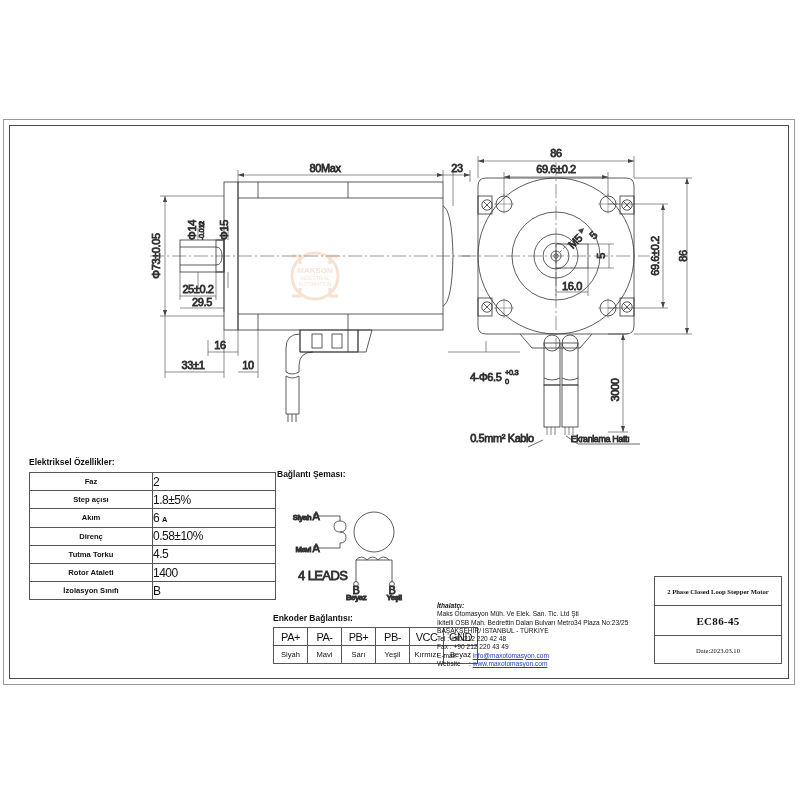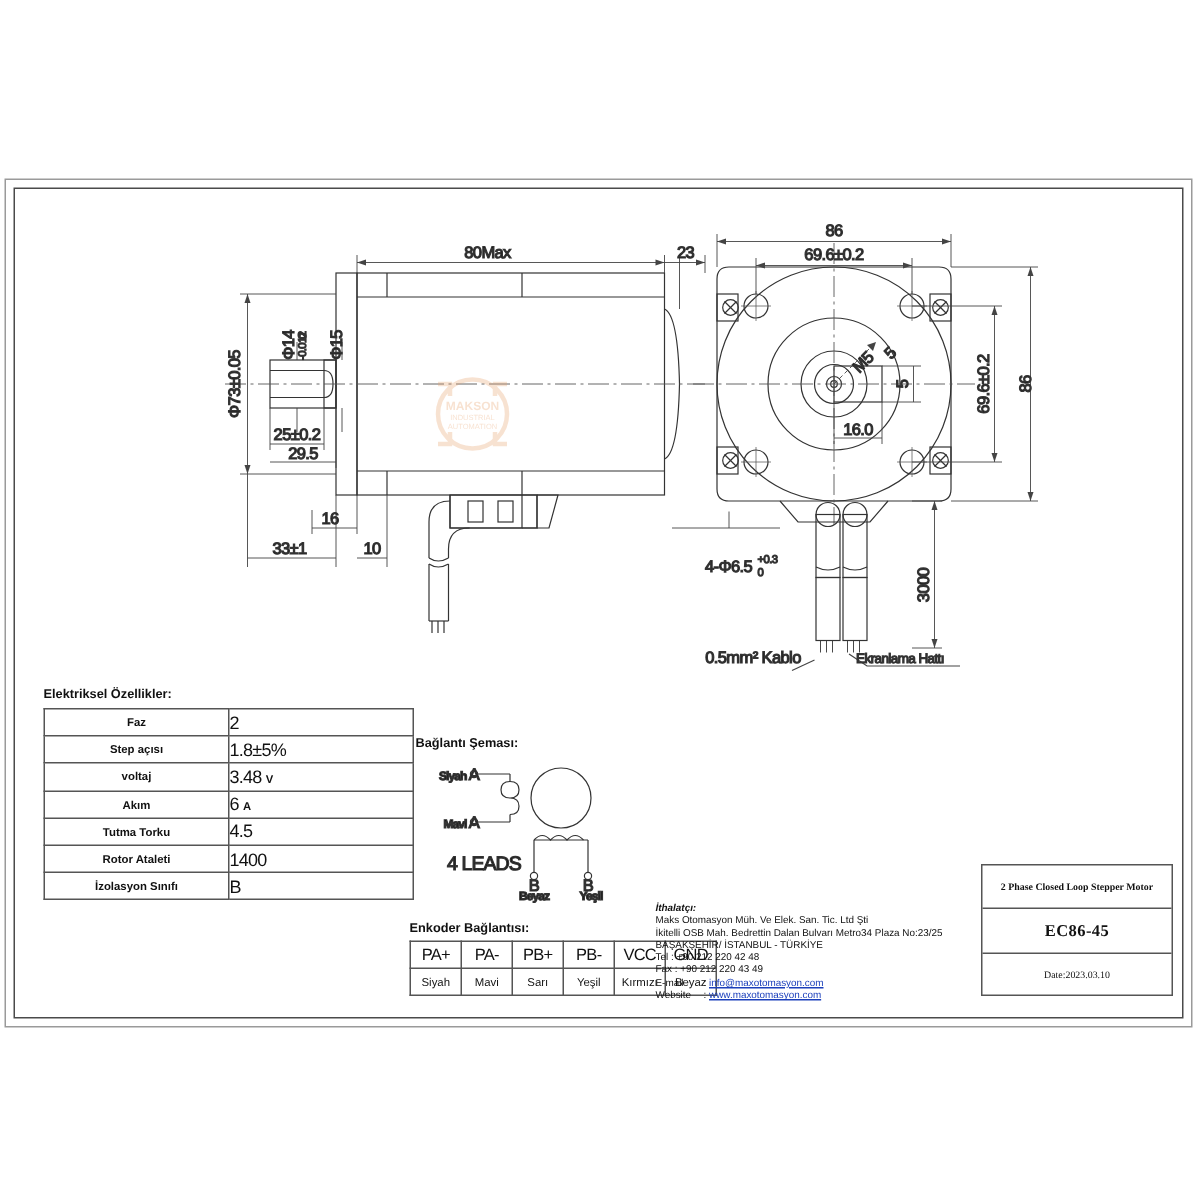--- a/index.html
+++ b/index.html
@@ -464,43 +464,43 @@
     <tbody>
         <tr>
           <td class="k">Faz</td>
           <td class="v"><span>2</span></td>
         </tr>
         <tr>
           <td class="k">Step açısı</td>
           <td class="v"><span>1.8±5%</span></td>
         </tr>
         <tr>
-          <td class="k">voltaj</td>
-          <td class="v"><span>3.48</span> <span class="unit">V</span></td>
-        </tr>
-        <tr>
           <td class="k">Akım</td>
           <td class="v"><span>6</span> <span class="unit">A</span></td>
         </tr>
         <tr>
+          <td class="k">Direnç</td>
+          <td class="v"><span>0.58±10%</span></td>
+        </tr>
+        <tr>
           <td class="k">Tutma Torku</td>
           <td class="v"><span>4.5</span></td>
         </tr>
         <tr>
           <td class="k">Rotor Ataleti</td>
           <td class="v"><span>1400</span></td>
         </tr>
         <tr>
           <td class="k">İzolasyon Sınıfı</td>
           <td class="v"><span>B</span></td>
         </tr>
       </tbody>
   </table>
 
-  <div class="secthead" style="left:277px; top:490px;text-align:right;">Bağlantı Şeması:</div>
+  <div class="secthead" style="left:277px; top:469px;text-align:right;">Bağlantı Şeması:</div>
 
   <div class="secthead" style="left:273px; top:613px;">Enkoder Bağlantısı:</div>
   <table class="enc" style="left:273px; top:627px;">
     <tbody>
         <tr>
           <td class="hdr">PA+</td>
           <td class="hdr">PA-</td>
           <td class="hdr">PB+</td>
           <td class="hdr">PB-</td>
           <td class="hdr">VCC</td>

